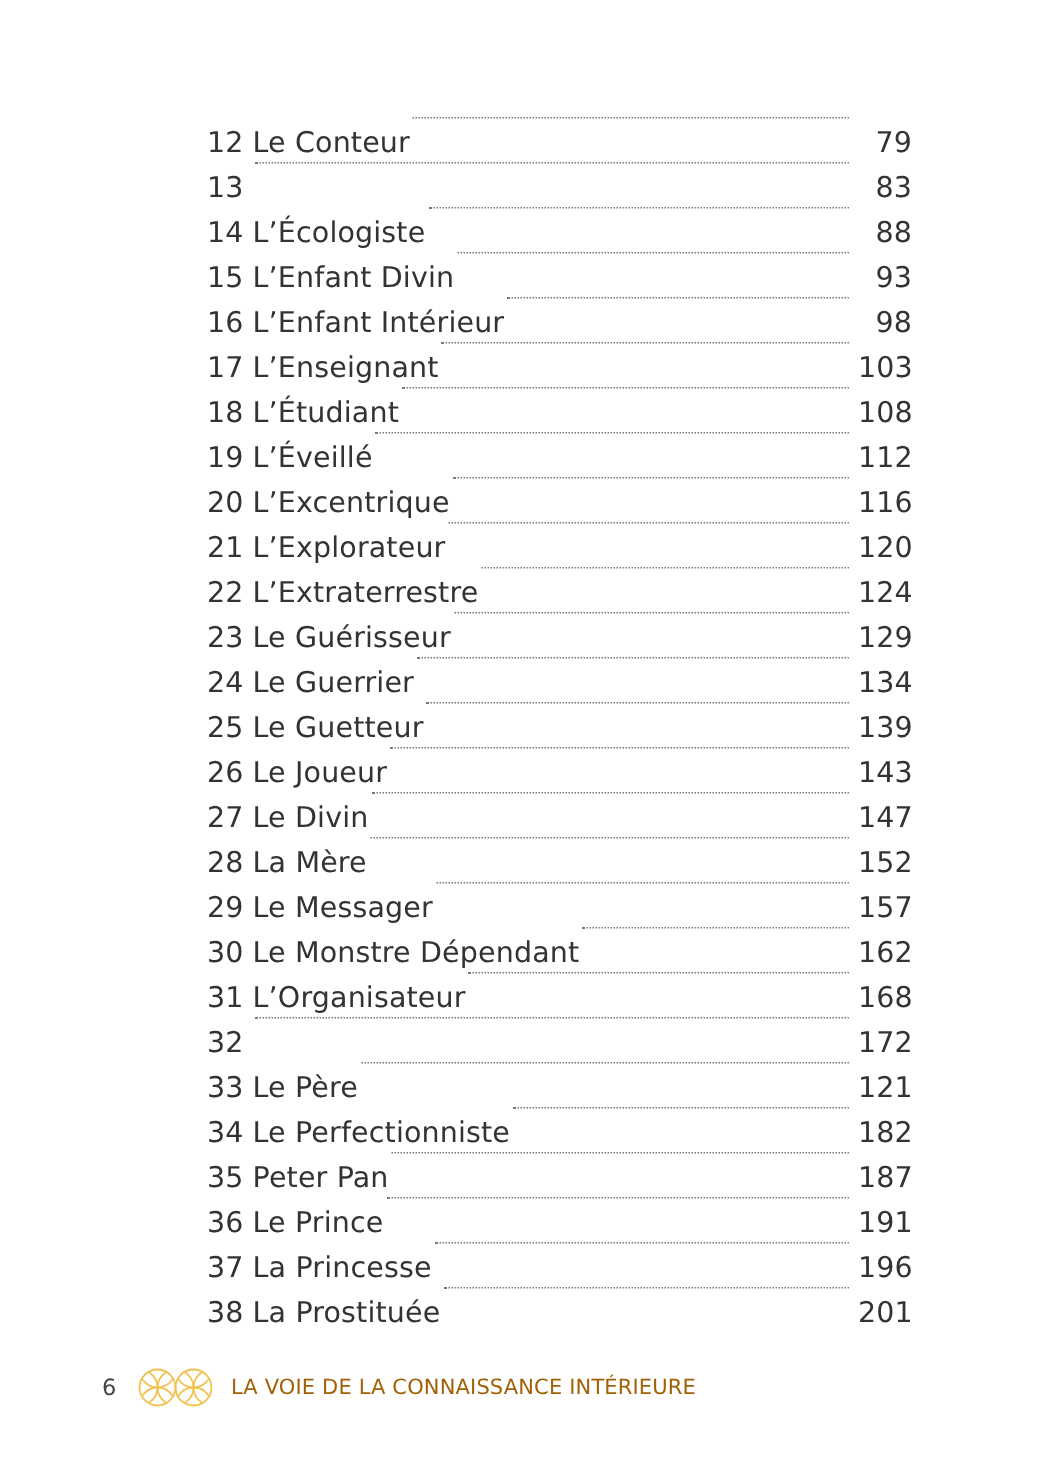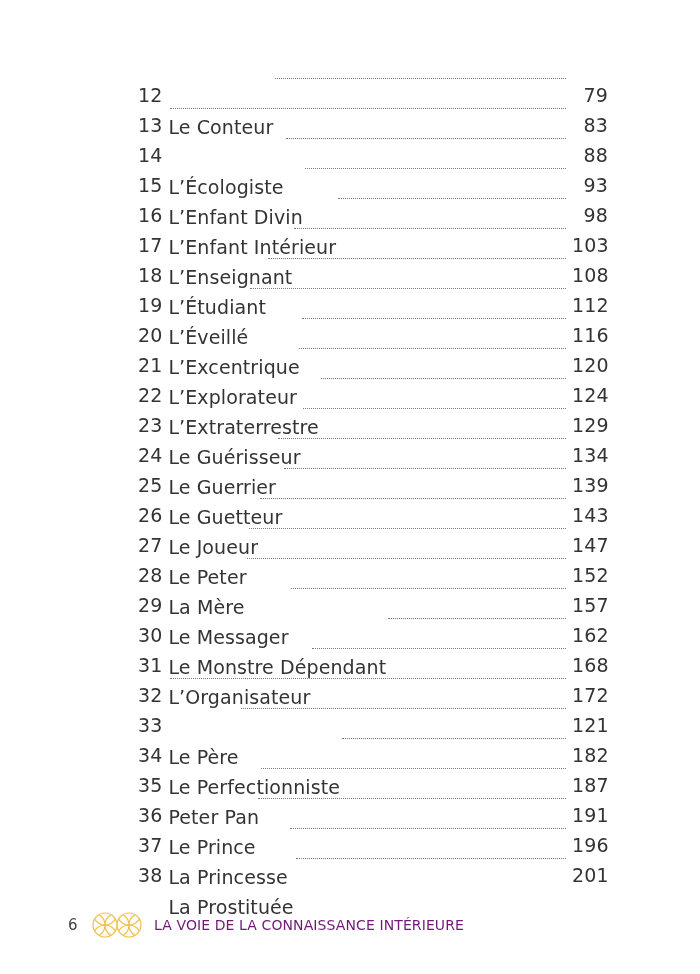--- a/index.html
+++ b/index.html
@@ -28,21 +28,20 @@
       font-size: 19px;
       color: #333333;
       letter-spacing: 0.1px;
     }
     .toc-num {
       margin-right: 6px;
       white-space: nowrap;
     }
     .toc-title {
       white-space: nowrap;
-      margin-top: 32px;
     }
     .toc-dots {
       flex: 1;
       height: 1px;
       margin: 0 4px 0 2px;
       border-bottom: 1.3px dotted #7a7a7a;
       position: relative;
       top: -3px;
       margin-right: 6px;
       max-width: none;
@@ -66,21 +65,21 @@
       width: 20px;
     }
     .footer-logo {
       width: 52px;
       height: 30px;
       margin-left: 3px;
       margin-right: 11px;
     }
     .footer-title {
       font-size: 14px;
-      color: #701a75;
+      color: #a16207;
       letter-spacing: 0.1px;
     }
   </style>
 </head>
 <body>
 
 <div class="toc" id="toc">
     <div class="toc-row">
     <span class="toc-num">12</span>
     <span class="toc-title">Le Conteur</span>
@@ -165,21 +164,21 @@
     <span class="toc-page">139</span>
   </div>
     <div class="toc-row">
     <span class="toc-num">26</span>
     <span class="toc-title">Le Joueur</span>
     <span class="toc-dots"></span>
     <span class="toc-page">143</span>
   </div>
     <div class="toc-row">
     <span class="toc-num">27</span>
-    <span class="toc-title">Le Peter</span>
+    <span class="toc-title">Le Divin</span>
     <span class="toc-dots"></span>
     <span class="toc-page">147</span>
   </div>
     <div class="toc-row">
     <span class="toc-num">28</span>
     <span class="toc-title">La Mère</span>
     <span class="toc-dots"></span>
     <span class="toc-page">152</span>
   </div>
     <div class="toc-row">

